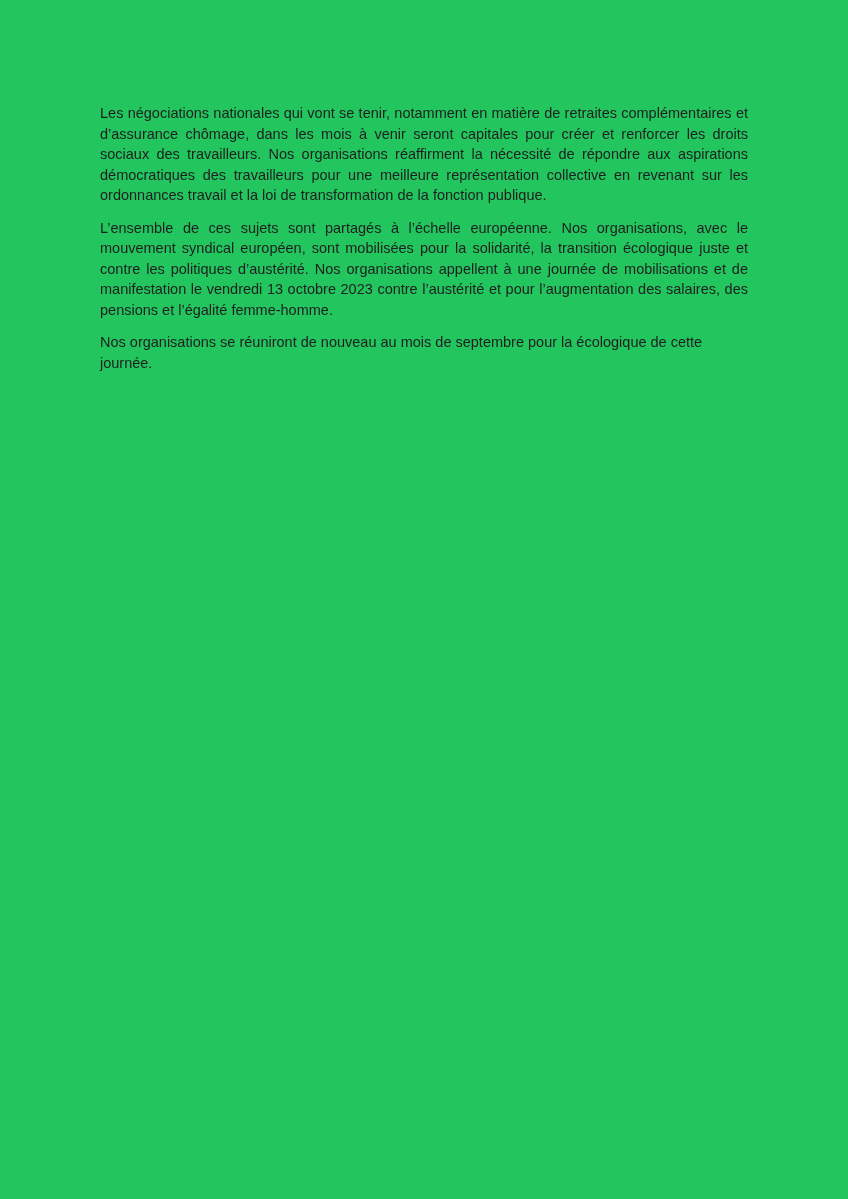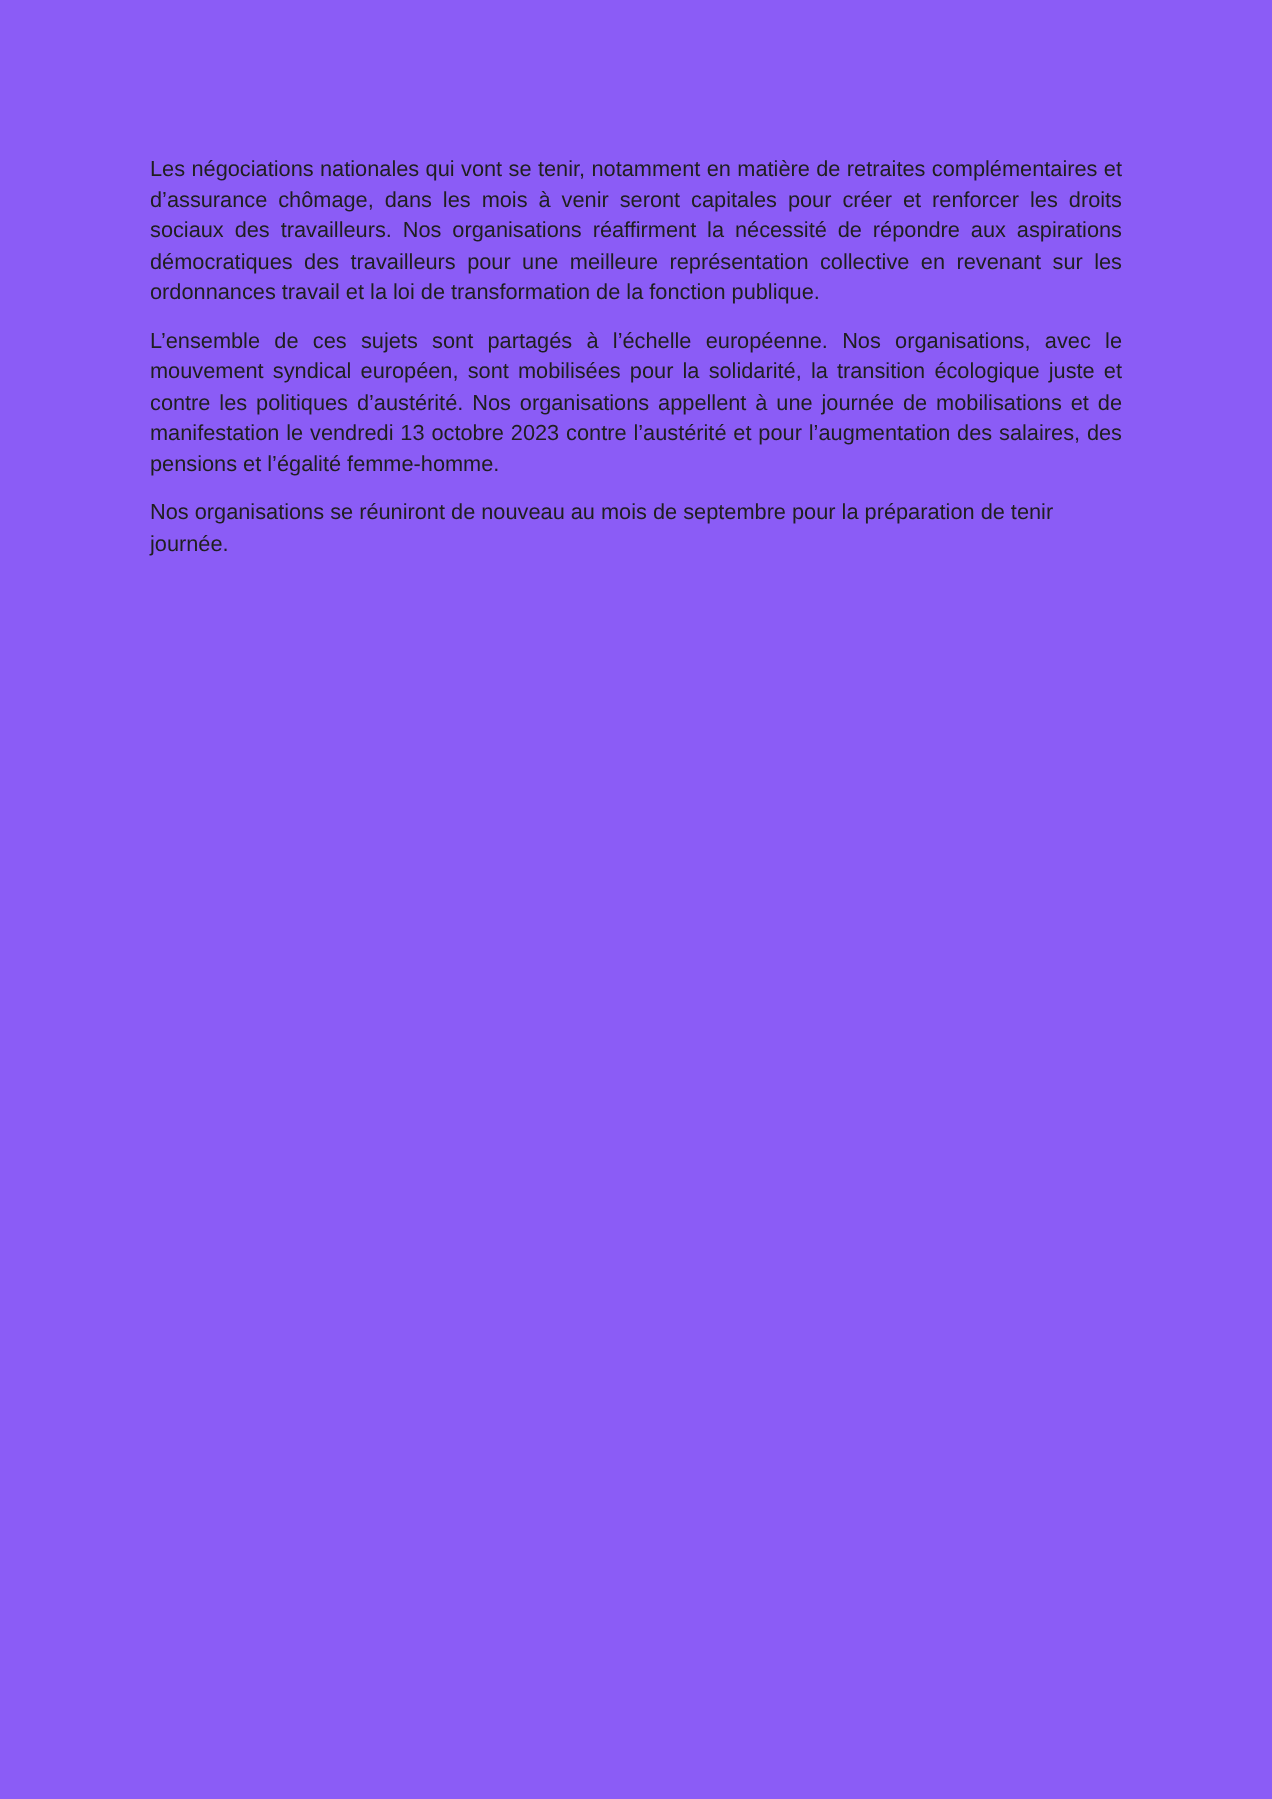--- a/index.html
+++ b/index.html
@@ -12,21 +12,21 @@
     background: #ffffff;
     font-family: "Liberation Sans", sans-serif;
     color: #1f1f1f;
     overflow: hidden;
   }
   .page {
     box-sizing: border-box;
     width: 848px;
     height: 1199px;
     padding: 103px 100px 0 100px;
-    background: #8b5cf6;
+    background: #22c55e;
   }
   .doc-paragraph {
     margin: 0 0 12px 0;
     font-size: 14.5px;
     line-height: 20.5px;
     text-align: justify;
     text-justify: inter-word;
   }
   .doc-paragraph.no-justify {
     text-align: left;
@@ -43,15 +43,15 @@
   }
 </style>
 </head>
 <body>
 
 <div class="page">
   <p class="doc-paragraph">Les négociations nationales qui vont se tenir, notamment en matière de retraites complémentaires et d’assurance chômage, dans les mois à venir seront capitales pour créer et renforcer les droits sociaux des travailleurs. Nos organisations réaffirment la nécessité de répondre aux aspirations démocratiques des travailleurs pour une meilleure représentation collective en revenant sur les ordonnances travail et la loi de transformation de la fonction publique.</p>
 
   <p class="doc-paragraph">L’ensemble de ces sujets sont partagés à l’échelle européenne. Nos organisations, avec le mouvement syndical européen, sont mobilisées pour la solidarité, la transition écologique juste et contre les politiques d’austérité. Nos organisations appellent à une journée de mobilisations et de manifestation le vendredi 13 octobre 2023 contre l’austérité et pour l’augmentation des salaires, des pensions et l’égalité femme-homme.</p>
 
-  <p class="doc-paragraph no-justify gap-before">Nos organisations se réuniront de nouveau au mois de septembre pour la préparation de tenir journée.</p>
+  <p class="doc-paragraph no-justify gap-before">Nos organisations se réuniront de nouveau au mois de septembre pour la écologique de cette journée.</p>
 
 </div>
 
 </body></html>

